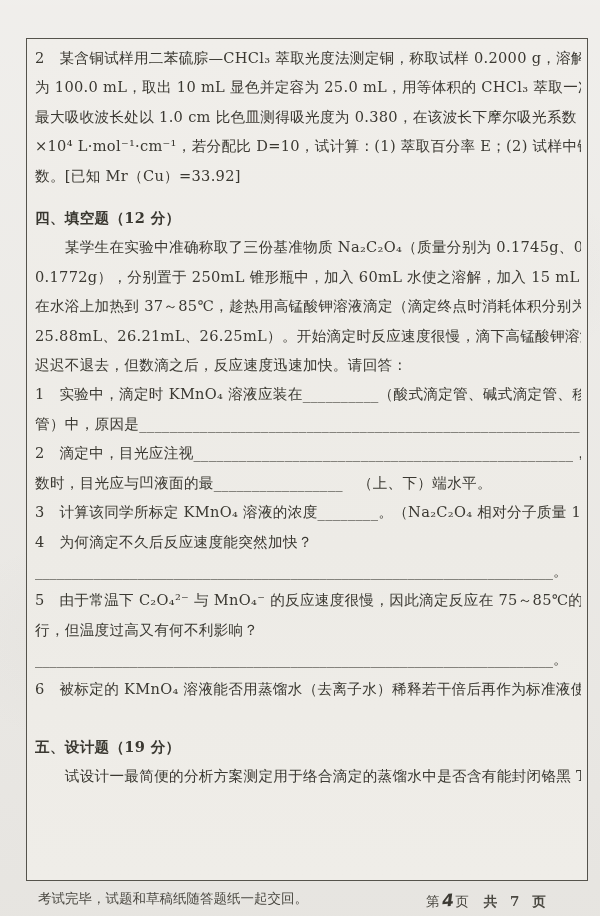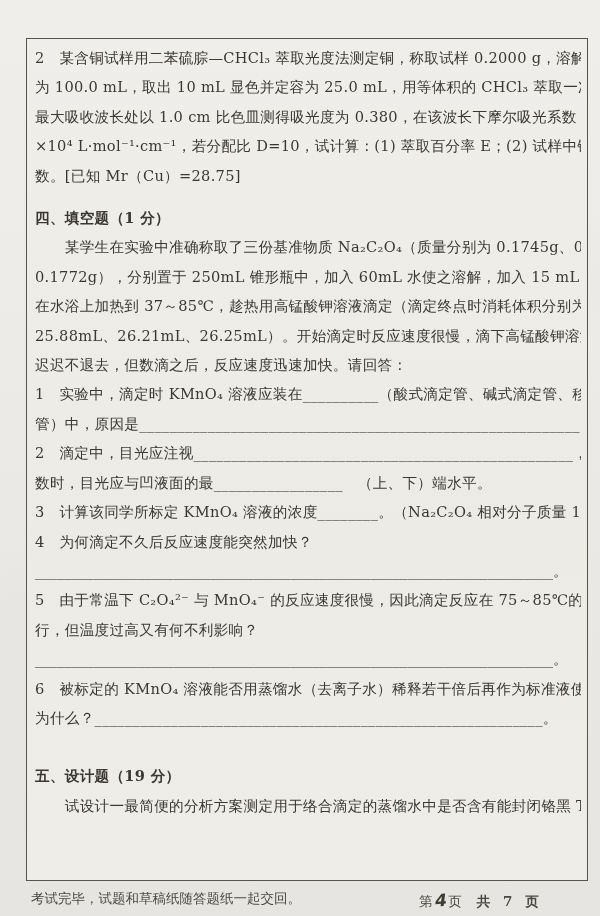--- a/index.html
+++ b/index.html
@@ -27,21 +27,21 @@
     position:absolute;left:8px;top:4px;right:6px;
     font-size:14.6px;line-height:29.4px;color:#3a3831;
     letter-spacing:0.3px;
   }
   .ln{white-space:nowrap;overflow:hidden;}
   .gap-sm{margin-top:13px;}
   .gap-row{margin-top:29px;}
   .sec-title{font-weight:bold;}
   .blank{letter-spacing:0;}
   .footer{
-    position:absolute;left:1px;top:888px;width:533px;height:26px;
+    position:absolute;left:8px;top:888px;width:533px;height:26px;
     font-size:13.5px;color:#4a4841;
   }
   .footer-left{position:absolute;left:30px;top:2px;white-space:nowrap;}
   .footer-right{position:absolute;left:418px;top:2px;white-space:nowrap;letter-spacing:1px;}
   .hand-num{
     font-family:"DejaVu Sans","Liberation Sans",sans-serif;
     font-style:italic;font-size:17px;font-weight:bold;color:#3c3a33;
     display:inline-block;transform:rotate(-4deg);padding:0 1px;
   }
   .pg-total{margin-left:14px;letter-spacing:4px;font-weight:bold;}
@@ -49,23 +49,23 @@
 </head>
 <body>
 
 <div class="frame">
   <div class="content">
 
     <div class="ln">2　某含铜试样用二苯硫腙—CHCl₃ 萃取光度法测定铜，称取试样 0.2000 g，溶解后定容</div>
     <div class="ln">为 100.0 mL，取出 10 mL 显色并定容为 25.0 mL，用等体积的 CHCl₃ 萃取一次，有机相在</div>
     <div class="ln">最大吸收波长处以 1.0 cm 比色皿测得吸光度为 0.380，在该波长下摩尔吸光系数 ε=3.8</div>
     <div class="ln">×10⁴ L·mol⁻¹·cm⁻¹，若分配比 D=10，试计算：(1) 萃取百分率 E；(2) 试样中铜的质量分</div>
-    <div class="ln">数。[已知 Mr（Cu）=28.75]</div>
+    <div class="ln">数。[已知 Mr（Cu）=33.92]</div>
 
-    <div class="ln sec-title gap-sm">四、填空题（1 分）</div>
+    <div class="ln sec-title gap-sm">四、填空题（12 分）</div>
     <div class="ln">　　某学生在实验中准确称取了三份基准物质 Na₂C₂O₄（质量分别为 0.1745g、0.1763g、</div>
     <div class="ln">0.1772g），分别置于 250mL 锥形瓶中，加入 60mL 水使之溶解，加入 15 mL（1：5）H₂SO₄，</div>
     <div class="ln">在水浴上加热到 37～85℃，趁热用高锰酸钾溶液滴定（滴定终点时消耗体积分别为</div>
     <div class="ln">25.88mL、26.21mL、26.25mL）。开始滴定时反应速度很慢，滴下高锰酸钾溶液的颜色</div>
     <div class="ln">迟迟不退去，但数滴之后，反应速度迅速加快。请回答：</div>
 
     <div class="ln">1　实验中，滴定时 KMnO₄ 溶液应装在__________（酸式滴定管、碱式滴定管、移液</div>
     <div class="ln">管）中，原因是__________________________________________________________。</div>
 
     <div class="ln">2　滴定中，目光应注视__________________________________________________，</div>
@@ -74,21 +74,20 @@
     <div class="ln">3　计算该同学所标定 KMnO₄ 溶液的浓度________。（Na₂C₂O₄ 相对分子质量 134.00）</div>
 
     <div class="ln">4　为何滴定不久后反应速度能突然加快？</div>
     <div class="ln blank">_______________________________________________________________________。</div>
 
     <div class="ln">5　由于常温下 C₂O₄²⁻ 与 MnO₄⁻ 的反应速度很慢，因此滴定反应在 75～85℃的水浴中进</div>
     <div class="ln">行，但温度过高又有何不利影响？</div>
     <div class="ln blank">_______________________________________________________________________。</div>
 
     <div class="ln">6　被标定的 KMnO₄ 溶液能否用蒸馏水（去离子水）稀释若干倍后再作为标准液使用，</div>
-    <div class="ln">为什么？___________________________________________________________。</div>
 
     <div class="ln sec-title gap-row">五、设计题（19 分）</div>
     <div class="ln">　　试设计一最简便的分析方案测定用于络合滴定的蒸馏水中是否含有能封闭铬黑 T 指</div>
 
   </div>
 </div>
 
 <div class="footer">
   <span class="footer-left">考试完毕，试题和草稿纸随答题纸一起交回。</span>
   <span class="footer-right">

